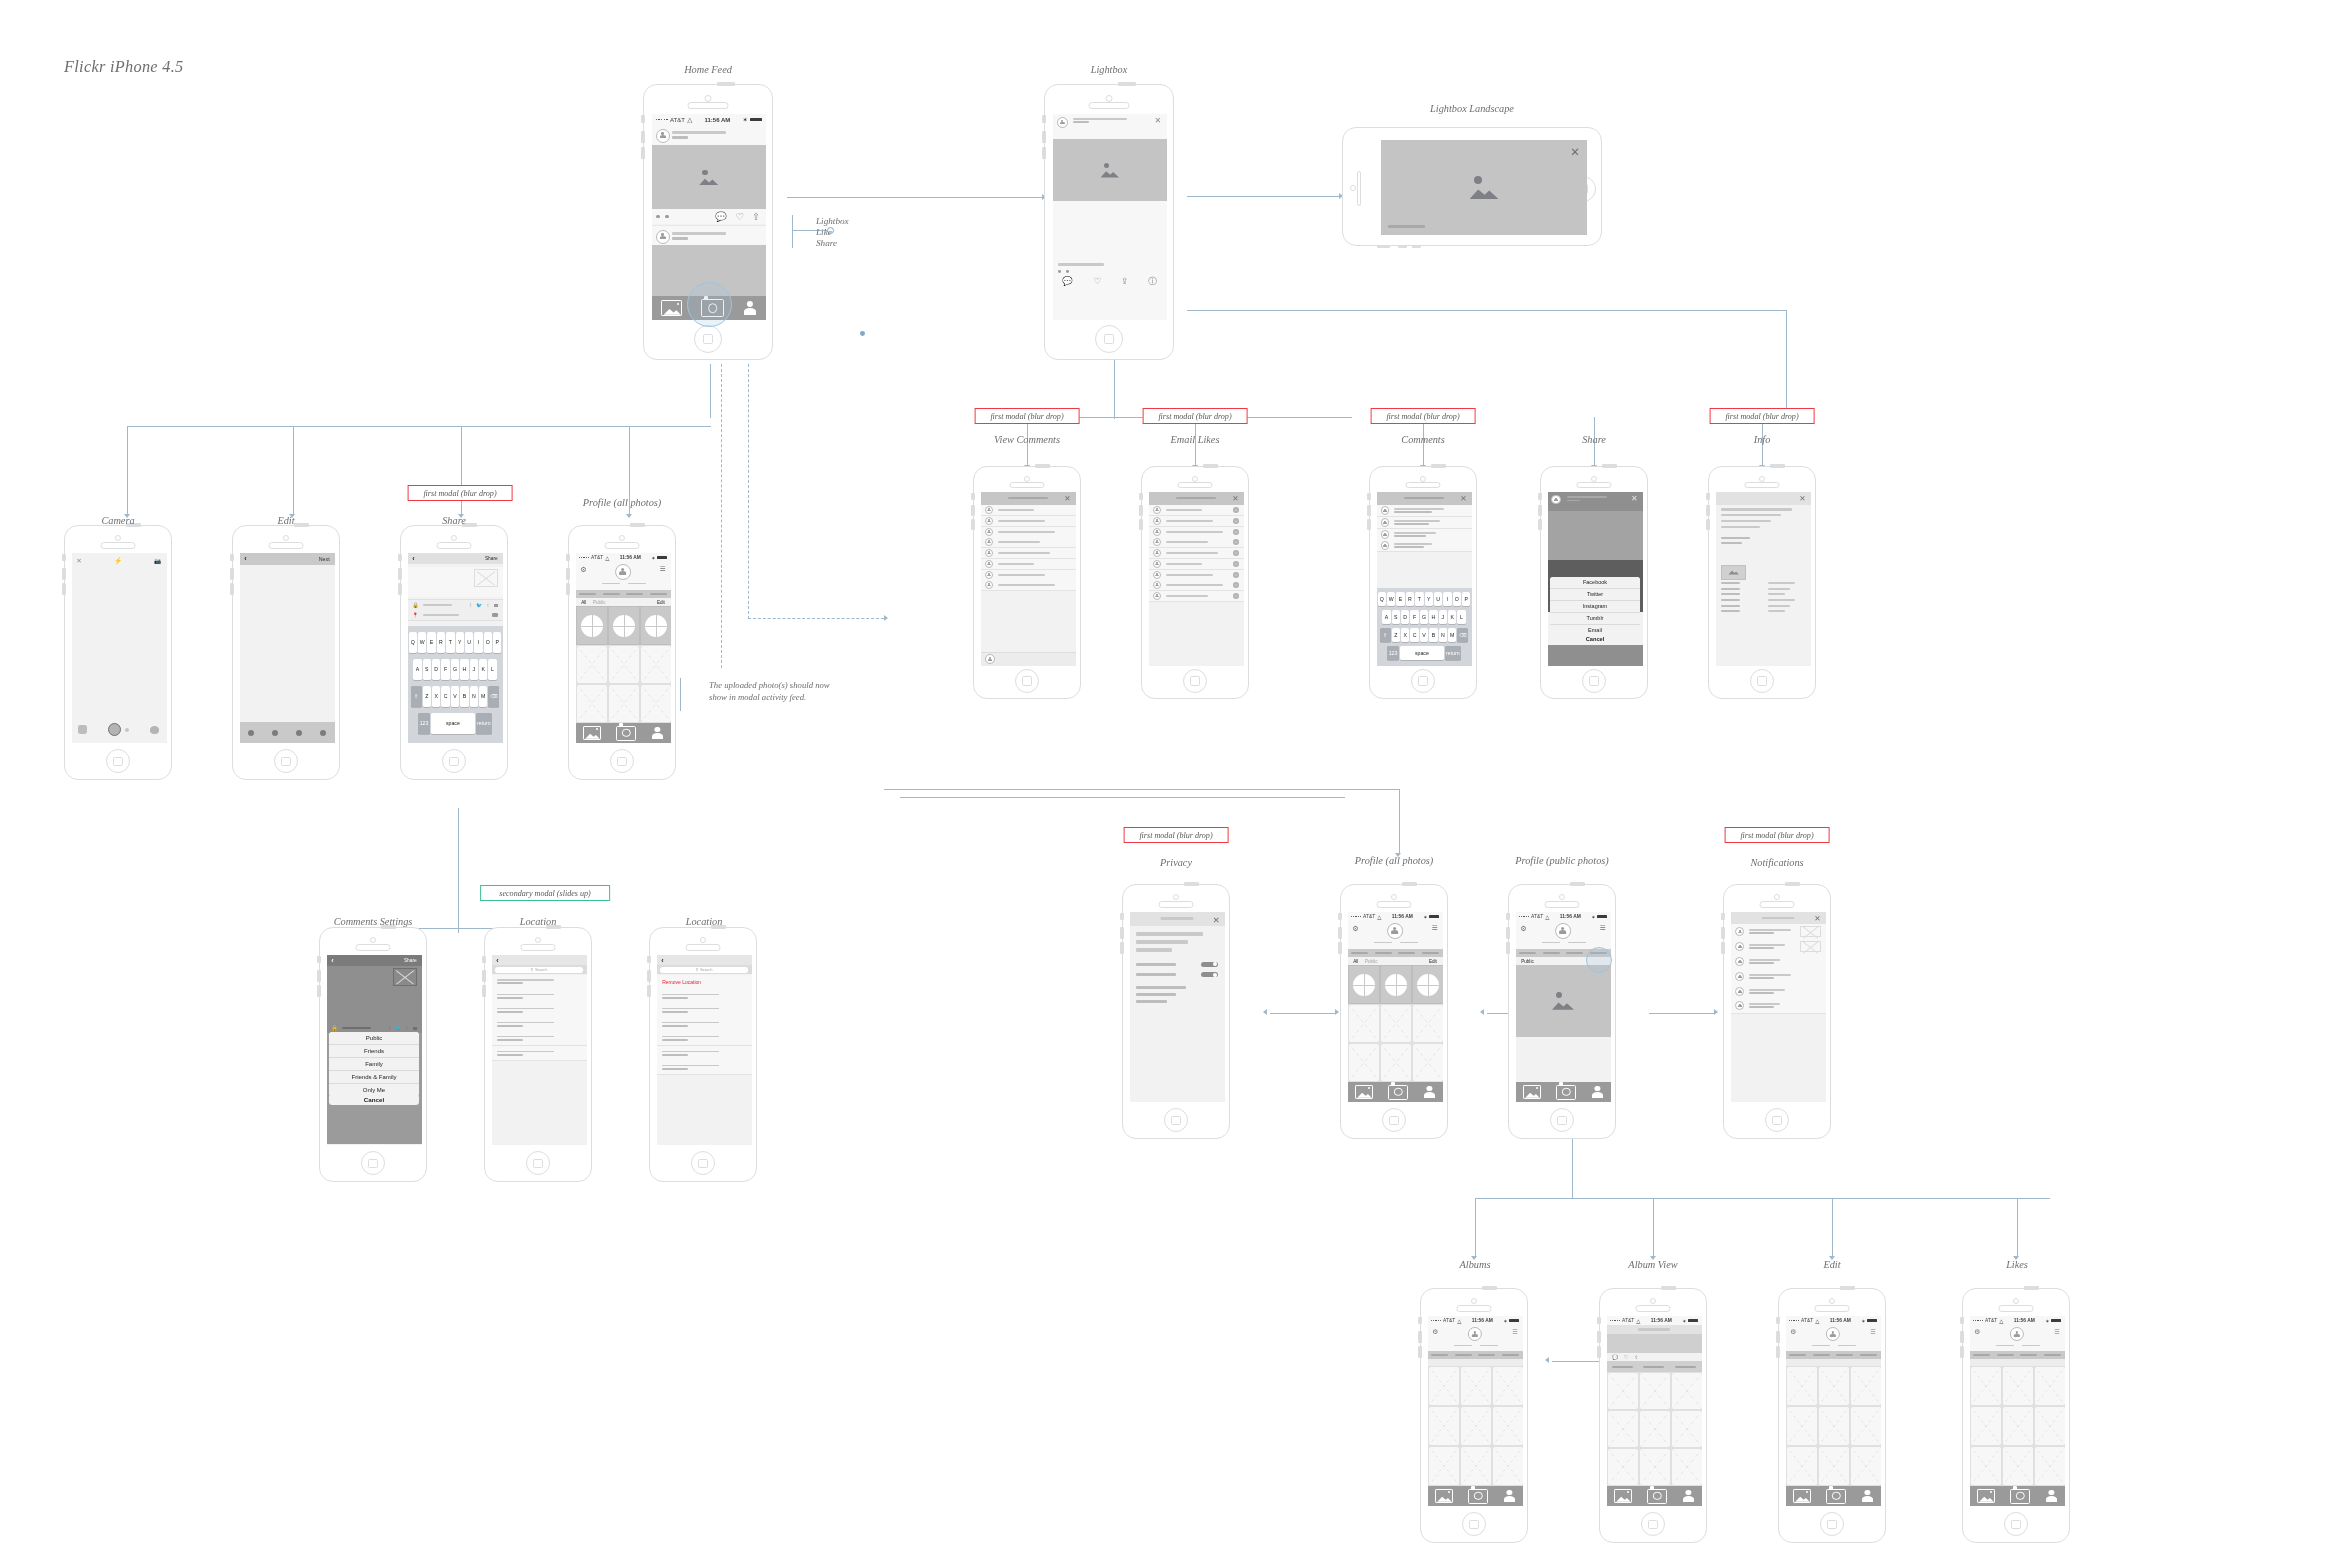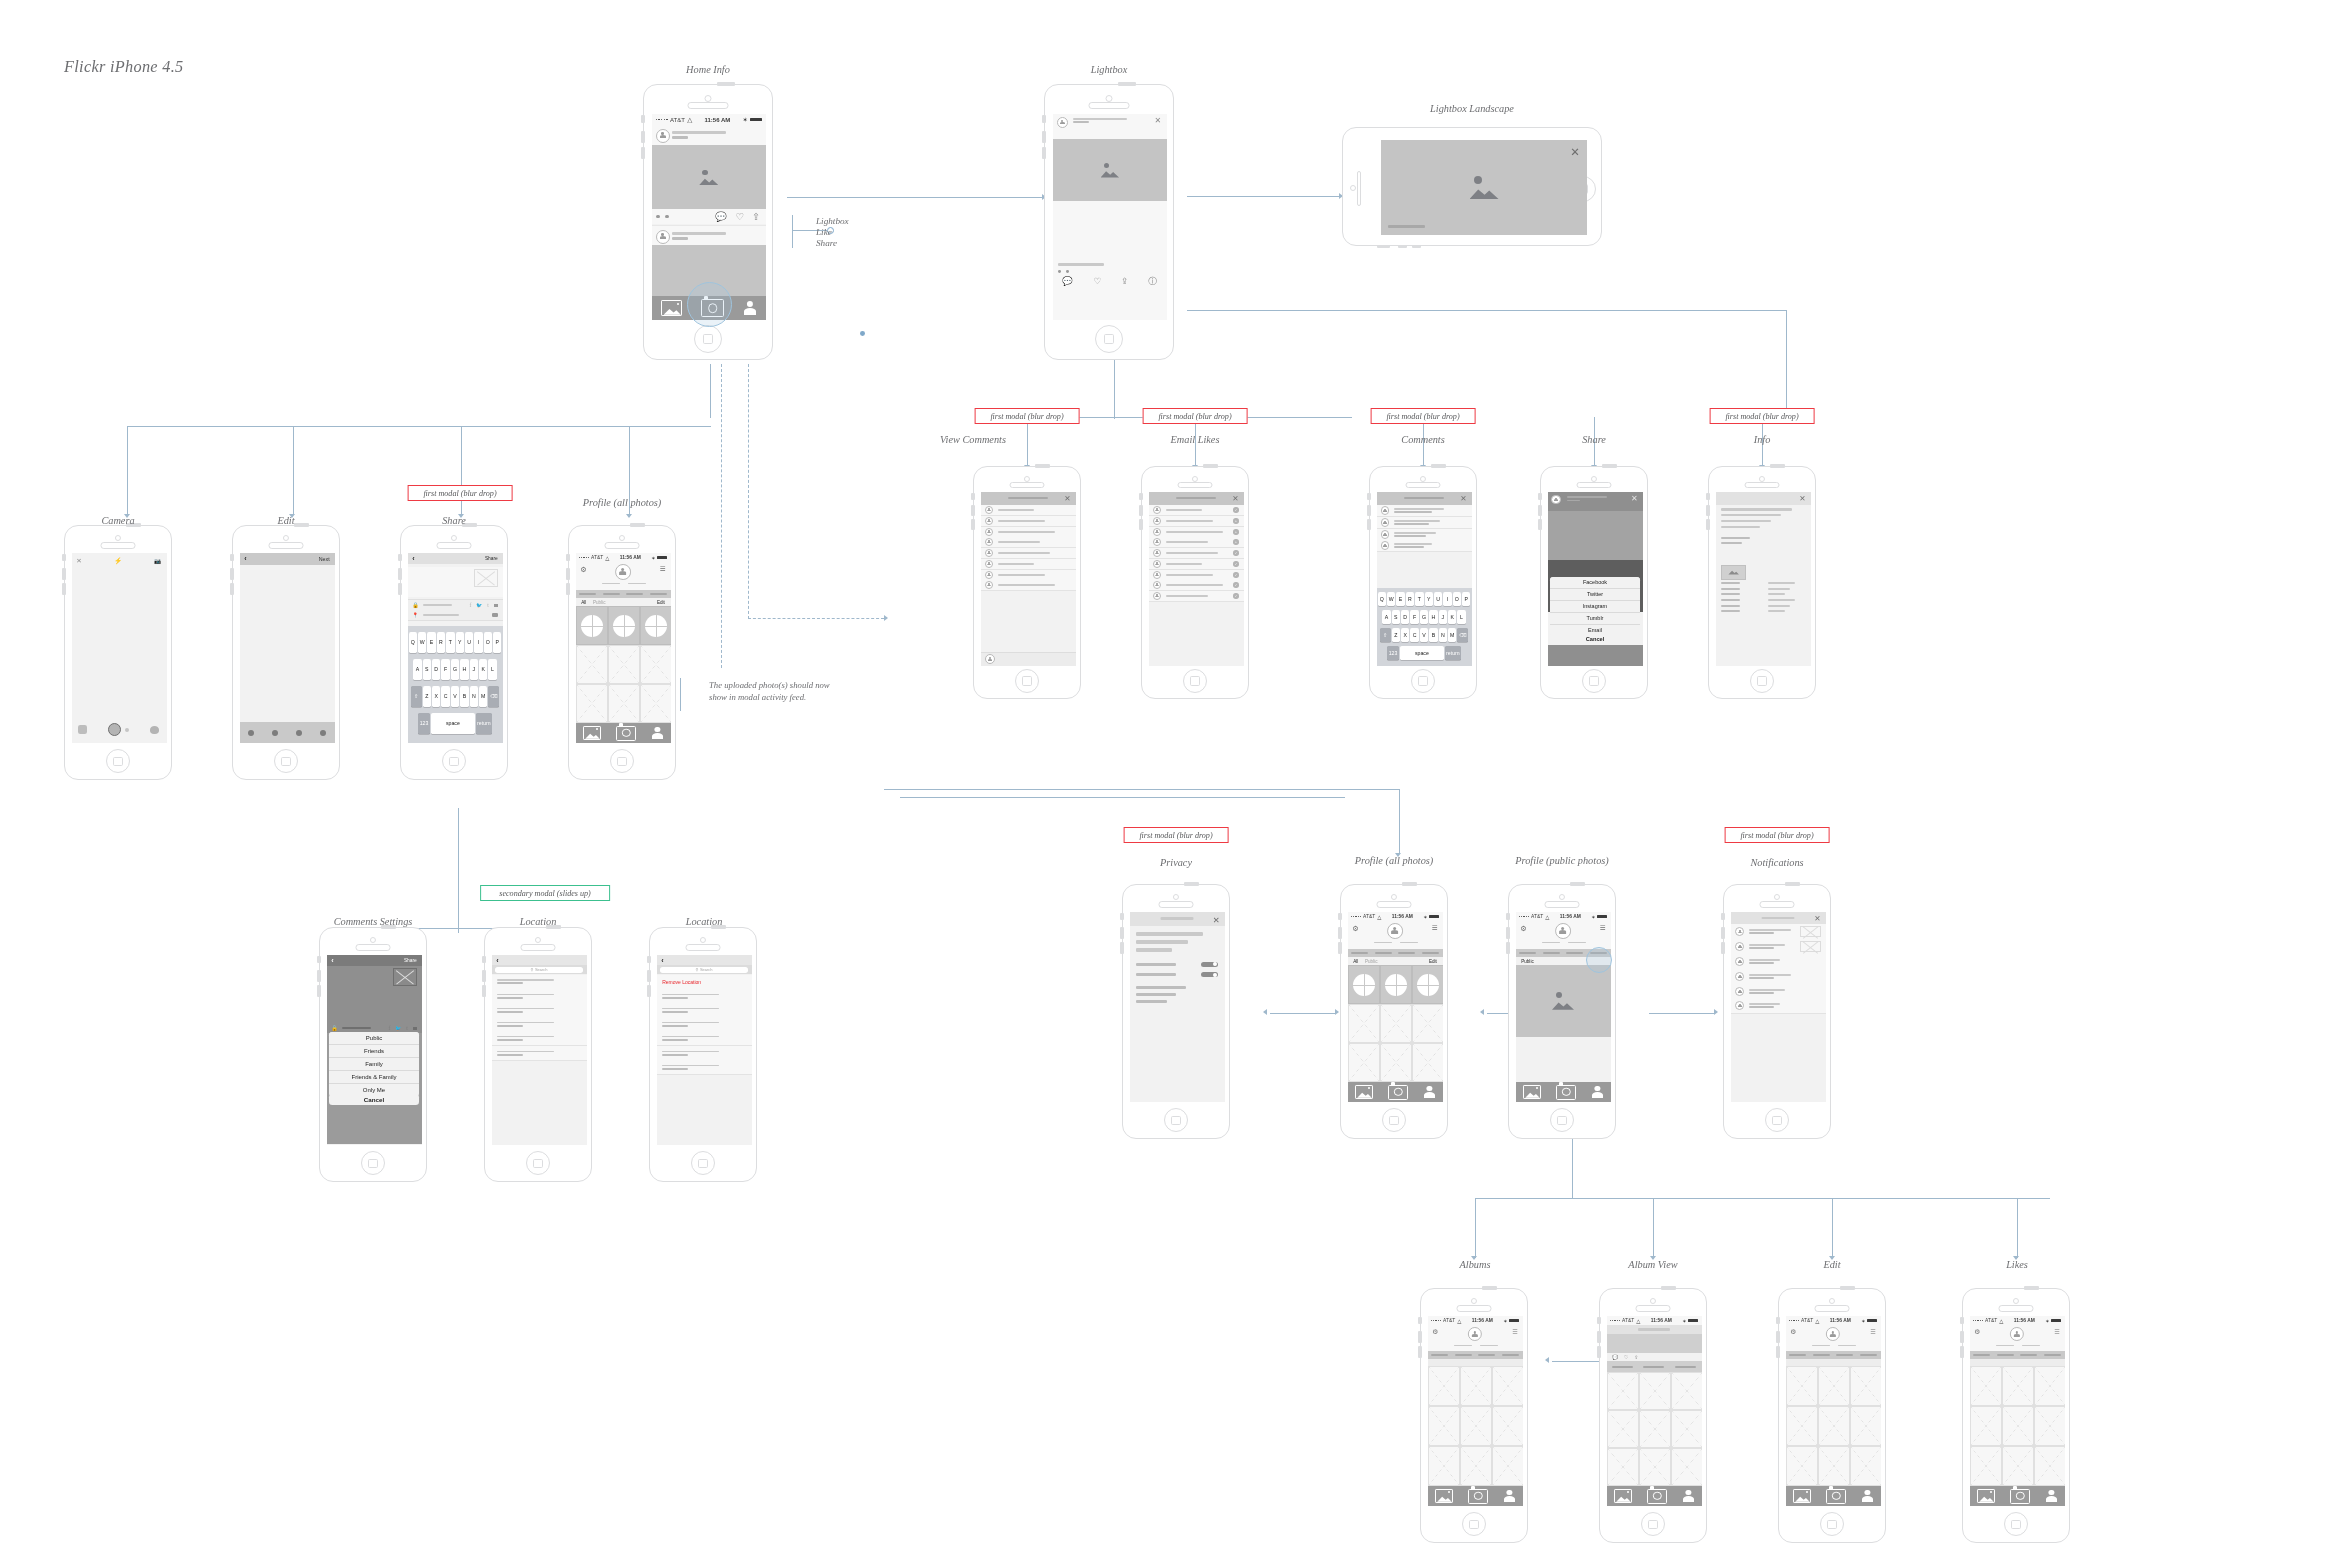--- a/index.html
+++ b/index.html
@@ -253,21 +253,21 @@
       <span style="position:absolute;left:8%;top:-28%;width:4.4px;height:3.2px;background:#fff;border-radius:1.1px 1.1px 0 0"></span>
               </span>
     <span style="display:inline-block;position:relative;width:12.5px;height:14px">
       <span style="position:absolute;left:50%;top:0;transform:translateX(-50%);width:6.2px;height:6.2px;border-radius:50%;background:#fff"></span>
       <span style="position:absolute;left:0;bottom:0;width:100%;height:7px;background:#fff;border-radius:50% 50% 0 0"></span>
               </span>
   </div>
           </div>
         </div>
       </div>
-      <div class="scr-label" style="left:708px;top:64px">Home Info</div>
+      <div class="scr-label" style="left:708px;top:64px">Home Feed</div>
       <div class="hi" style="left:687px;top:282px;width:43px;height:43px"></div>
       <div class="phone" style="left:1044px;top:84px;width:130px;height:276px">
         <div class="btn-top" style="left:73px;top:-3.3px;width:18px;height:3.8px"></div>
         <div class="btn-side" style="left:-3.3px;top:30px;width:3.8px;height:7.7px"></div>
         <div class="btn-side" style="left:-3.3px;top:46px;width:3.8px;height:12.4px"></div>
         <div class="btn-side" style="left:-3.3px;top:62px;width:3.8px;height:12.4px"></div>
         <div class="cam" style="top:10.2px;width:5px;height:5px"></div>
         <div class="spk" style="top:17px;width:39px;height:5px"></div>
         <div class="home" style="bottom:6px;width:26px;height:26px">
           <i style="width:8.8px;height:8.8px"></i>
@@ -443,21 +443,21 @@
               <span class="avatar" style="width:8px;height:8px">
     <span class="av-g" style="width:4.2px;height:4.2px">
       <span class="h" style="left:1.2px;top:0;width:1.8px;height:1.8px"></span>
       <span class="b" style="left:0;bottom:0.3px;width:4.2px;height:2.1px"></span>
     </span>
               </span>
             </span>
           </div>
         </div>
       </div>
-      <div class="scr-label" style="left:973px;top:434px">View Comments</div>
+      <div class="scr-label" style="left:1027px;top:434px">View Comments</div>
       <div class="tagbox" style="left:1027px;top:408px;width:92px">first modal (blur drop)</div>
       <div class="phone" style="left:1141px;top:466px;width:108px;height:233px">
         <div class="btn-top" style="left:61px;top:-3.3px;width:15px;height:3.8px"></div>
         <div class="btn-side" style="left:-3.3px;top:26px;width:3.8px;height:6.5px"></div>
         <div class="btn-side" style="left:-3.3px;top:38px;width:3.8px;height:10.5px"></div>
         <div class="btn-side" style="left:-3.3px;top:52px;width:3.8px;height:10.5px"></div>
         <div class="cam" style="top:8.6px;width:4.1px;height:4.1px"></div>
         <div class="spk" style="top:14.5px;width:33px;height:4.2px"></div>
         <div class="home" style="bottom:5.1px;width:22px;height:22px">
           <i style="width:7.4px;height:7.4px"></i>

